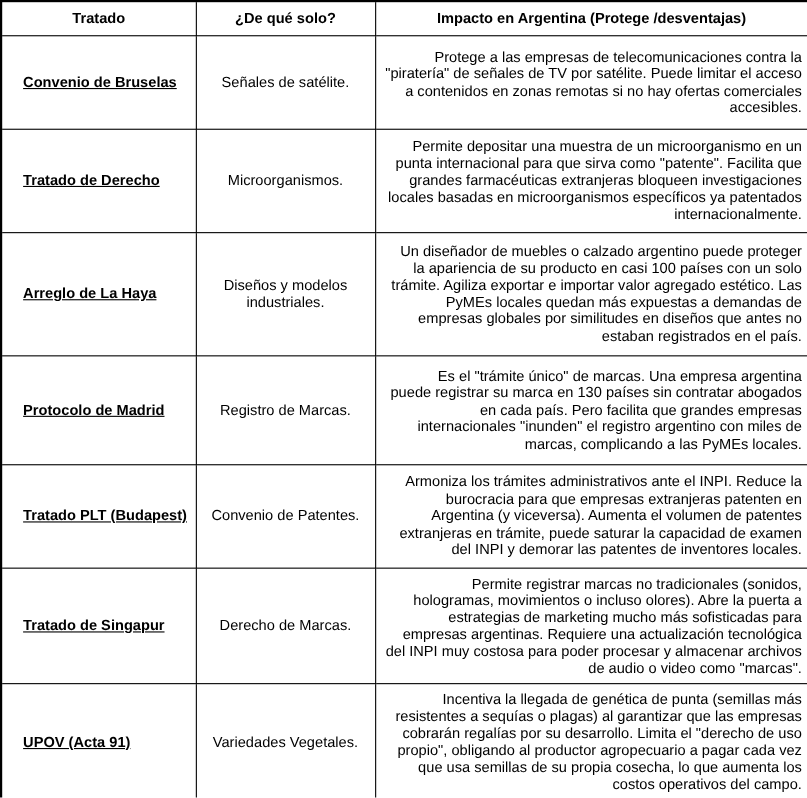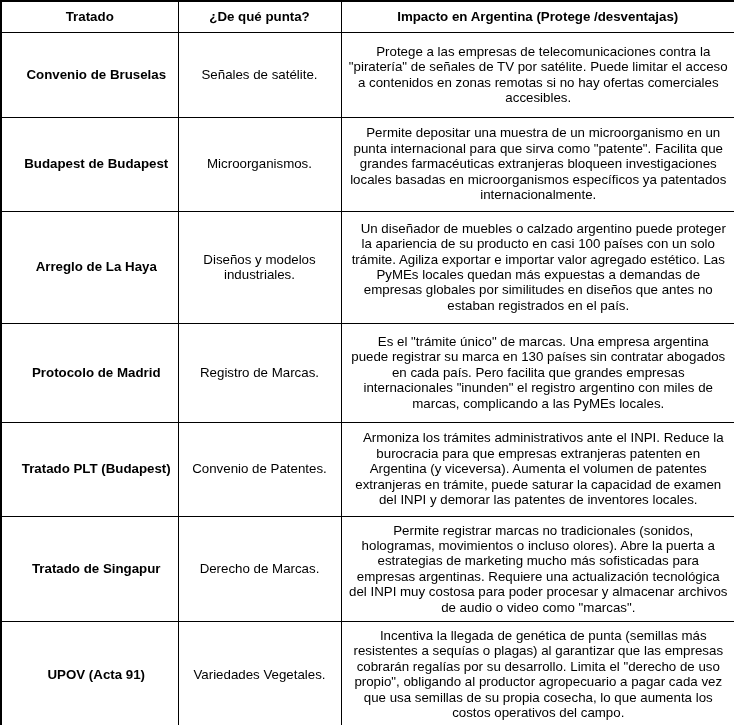--- a/index.html
+++ b/index.html
@@ -32,31 +32,32 @@
   }
   table.treaties th {
     font-weight: bold;
     text-align: center;
     vertical-align: middle;
     padding: 2px 4px;
   }
   thead tr { height: 31px; }
   td.treaty {
     font-weight: bold;
-    text-align: center;
+    text-align: left;
     vertical-align: middle;
     padding: 4px 6px 4px 19px;
+    text-decoration: underline;
   }
   td.subject {
     text-align: center;
     vertical-align: middle;
     padding: 4px 2px;
   }
   td.impact {
-    text-align: center;
+    text-align: right;
     vertical-align: middle;
     padding: 6px 5px 6px 6px;
     text-indent: 10px;
   }
   tbody tr:nth-child(1) { height: 85px; }
   tbody tr:nth-child(2) { height: 94px; }
   tbody tr:nth-child(3) { height: 112px; }
   tbody tr:nth-child(4) { height: 99px; }
   tbody tr:nth-child(5) { height: 94px; }
   tbody tr:nth-child(6) { height: 101px; }
@@ -68,32 +69,32 @@
 <div class="page">
   <table class="treaties">
     <colgroup>
       <col style="width:177px">
       <col style="width:163px">
       <col style="width:394px">
     </colgroup>
     <thead>
       <tr>
         <th>Tratado</th>
-        <th>¿De qué punta?</th>
+        <th>¿De qué solo?</th>
         <th>Impacto en Argentina (Protege /desventajas)</th>
       </tr>
     </thead>
     <tbody>
       <tr>
         <td class="treaty">Convenio de Bruselas</td>
         <td class="subject">Señales de satélite.</td>
         <td class="impact">Protege a las empresas de telecomunicaciones contra la "piratería" de señales de TV por satélite. Puede limitar el acceso a contenidos en zonas remotas si no hay ofertas comerciales accesibles.</td>
       </tr>
       <tr>
-        <td class="treaty">Budapest de Budapest</td>
+        <td class="treaty">Tratado de Derecho</td>
         <td class="subject">Microorganismos.</td>
         <td class="impact">Permite depositar una muestra de un microorganismo en un punta internacional para que sirva como "patente". Facilita que grandes farmacéuticas extranjeras bloqueen investigaciones locales basadas en microorganismos específicos ya patentados internacionalmente.</td>
       </tr>
       <tr>
         <td class="treaty">Arreglo de La Haya</td>
         <td class="subject">Diseños y modelos industriales.</td>
         <td class="impact">Un diseñador de muebles o calzado argentino puede proteger la apariencia de su producto en casi 100 países con un solo trámite. Agiliza exportar e importar valor agregado estético. Las PyMEs locales quedan más expuestas a demandas de empresas globales por similitudes en diseños que antes no estaban registrados en el país.</td>
       </tr>
       <tr>
         <td class="treaty">Protocolo de Madrid</td>

